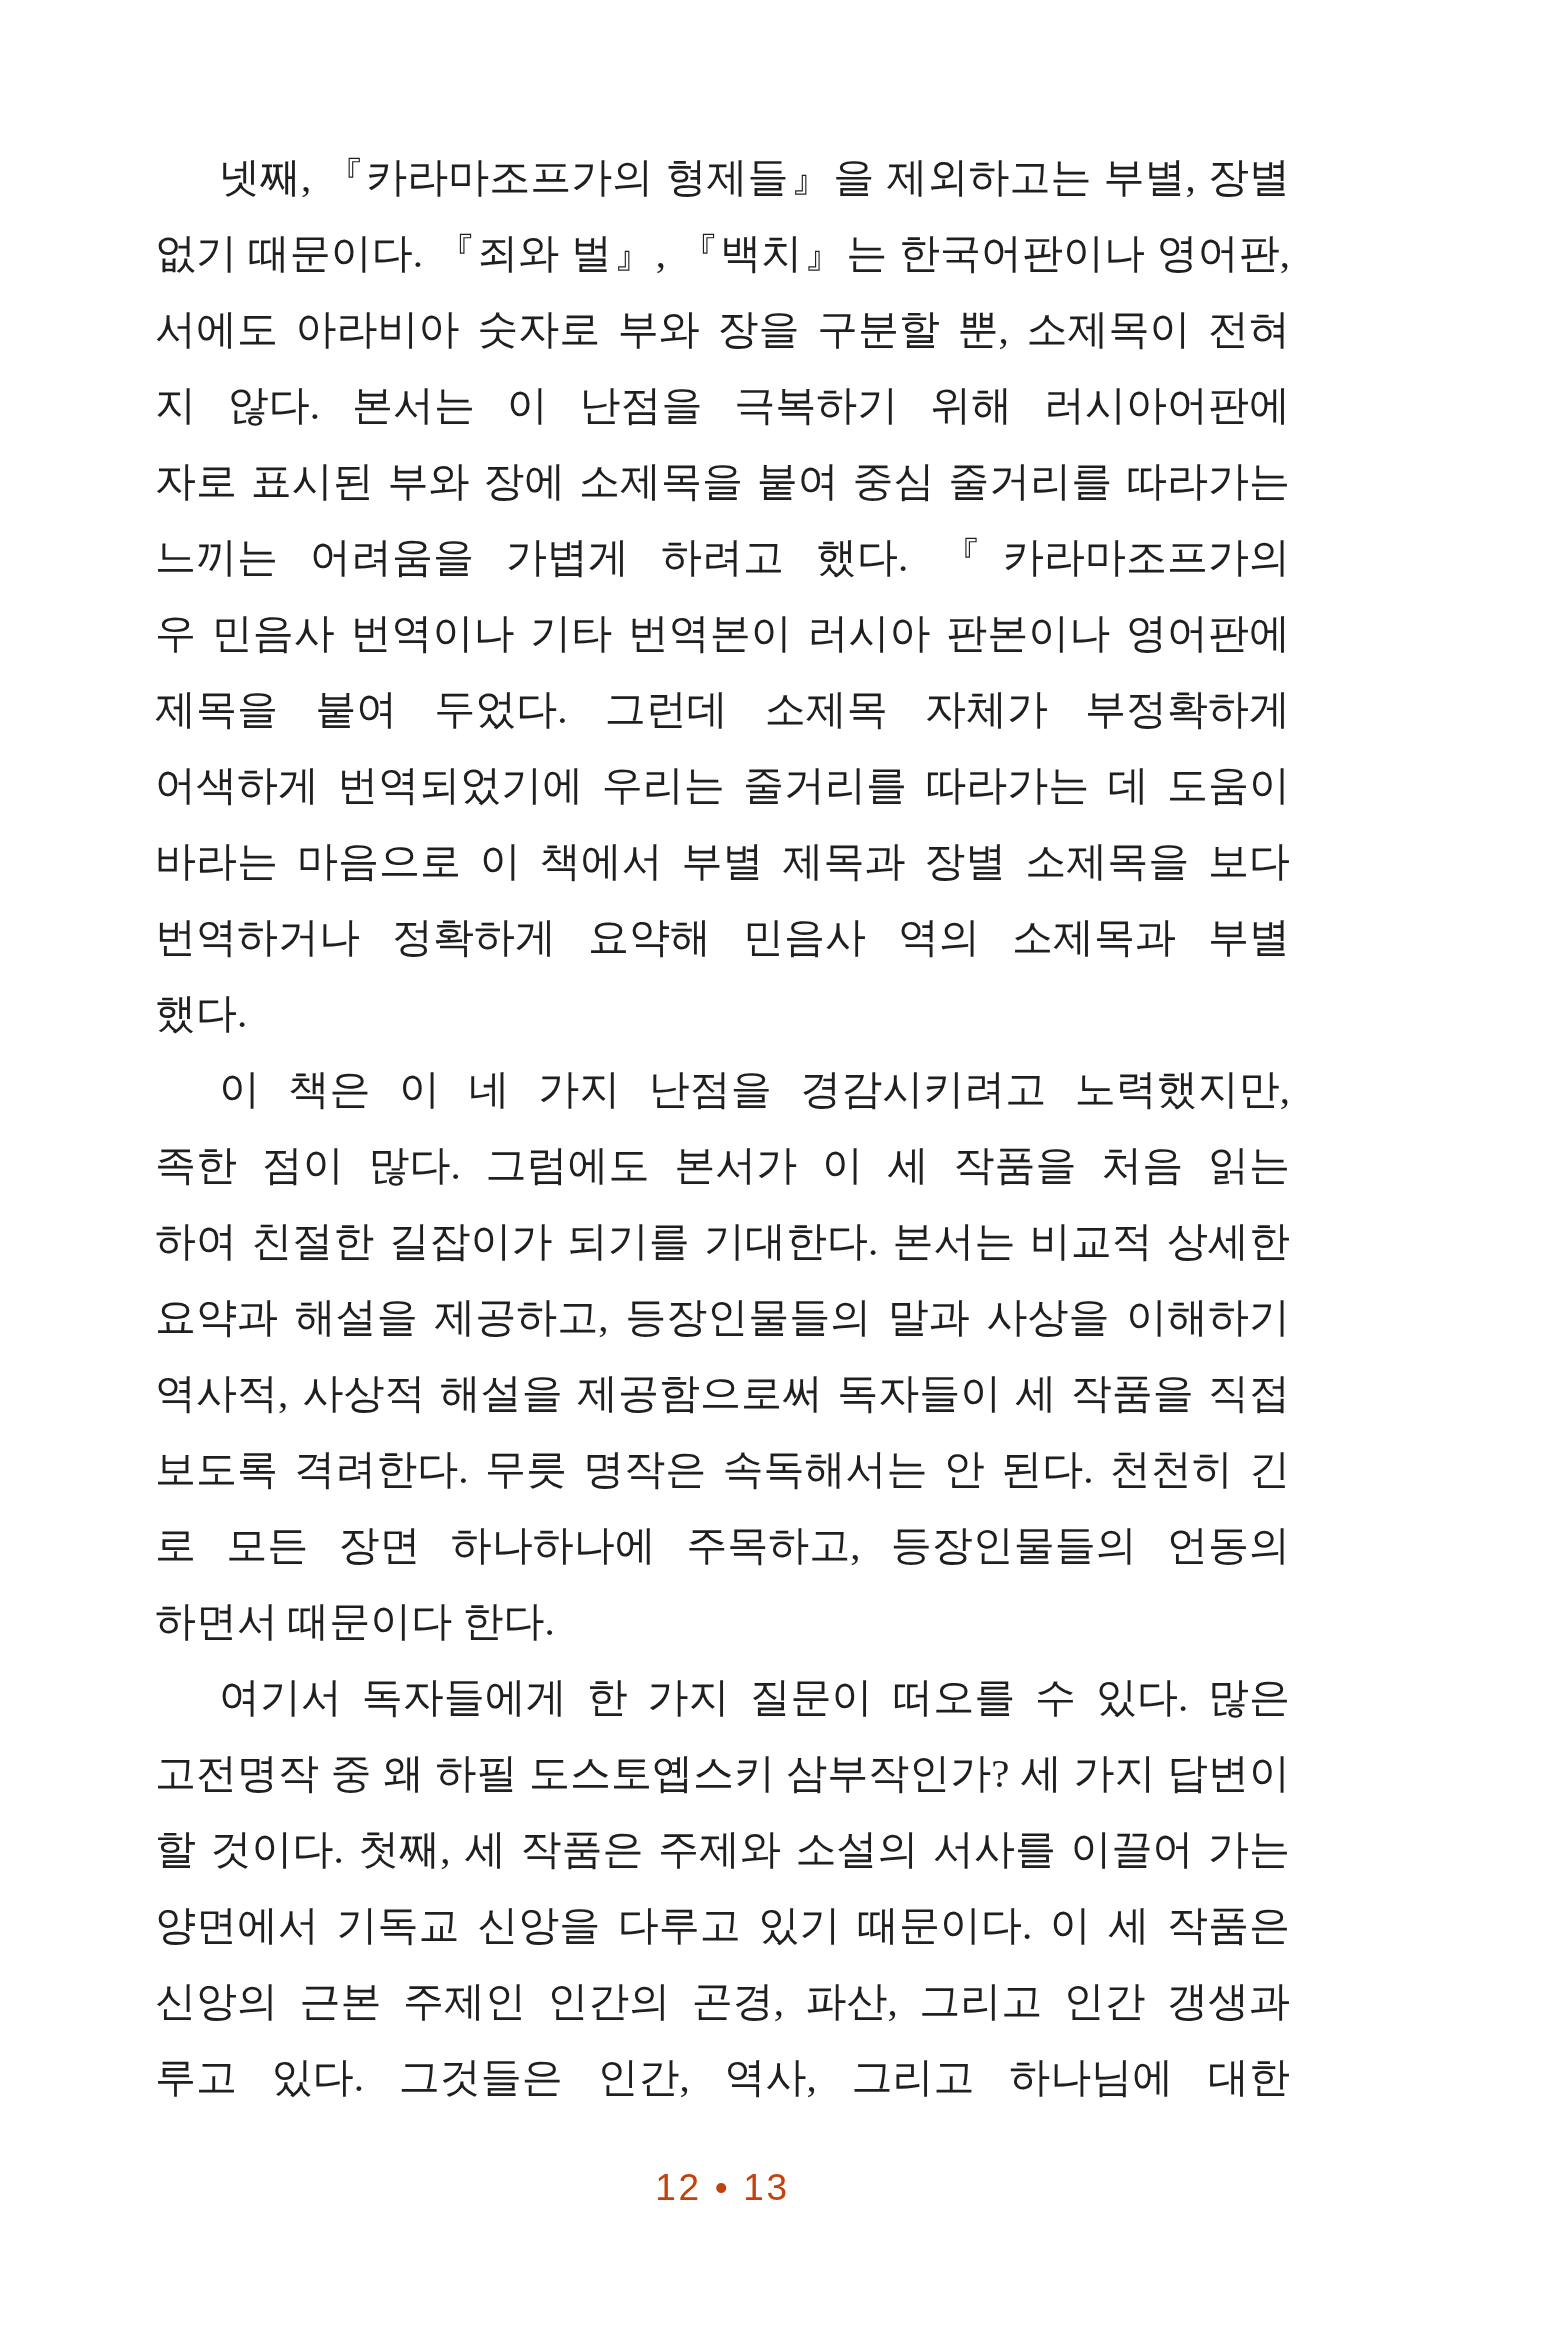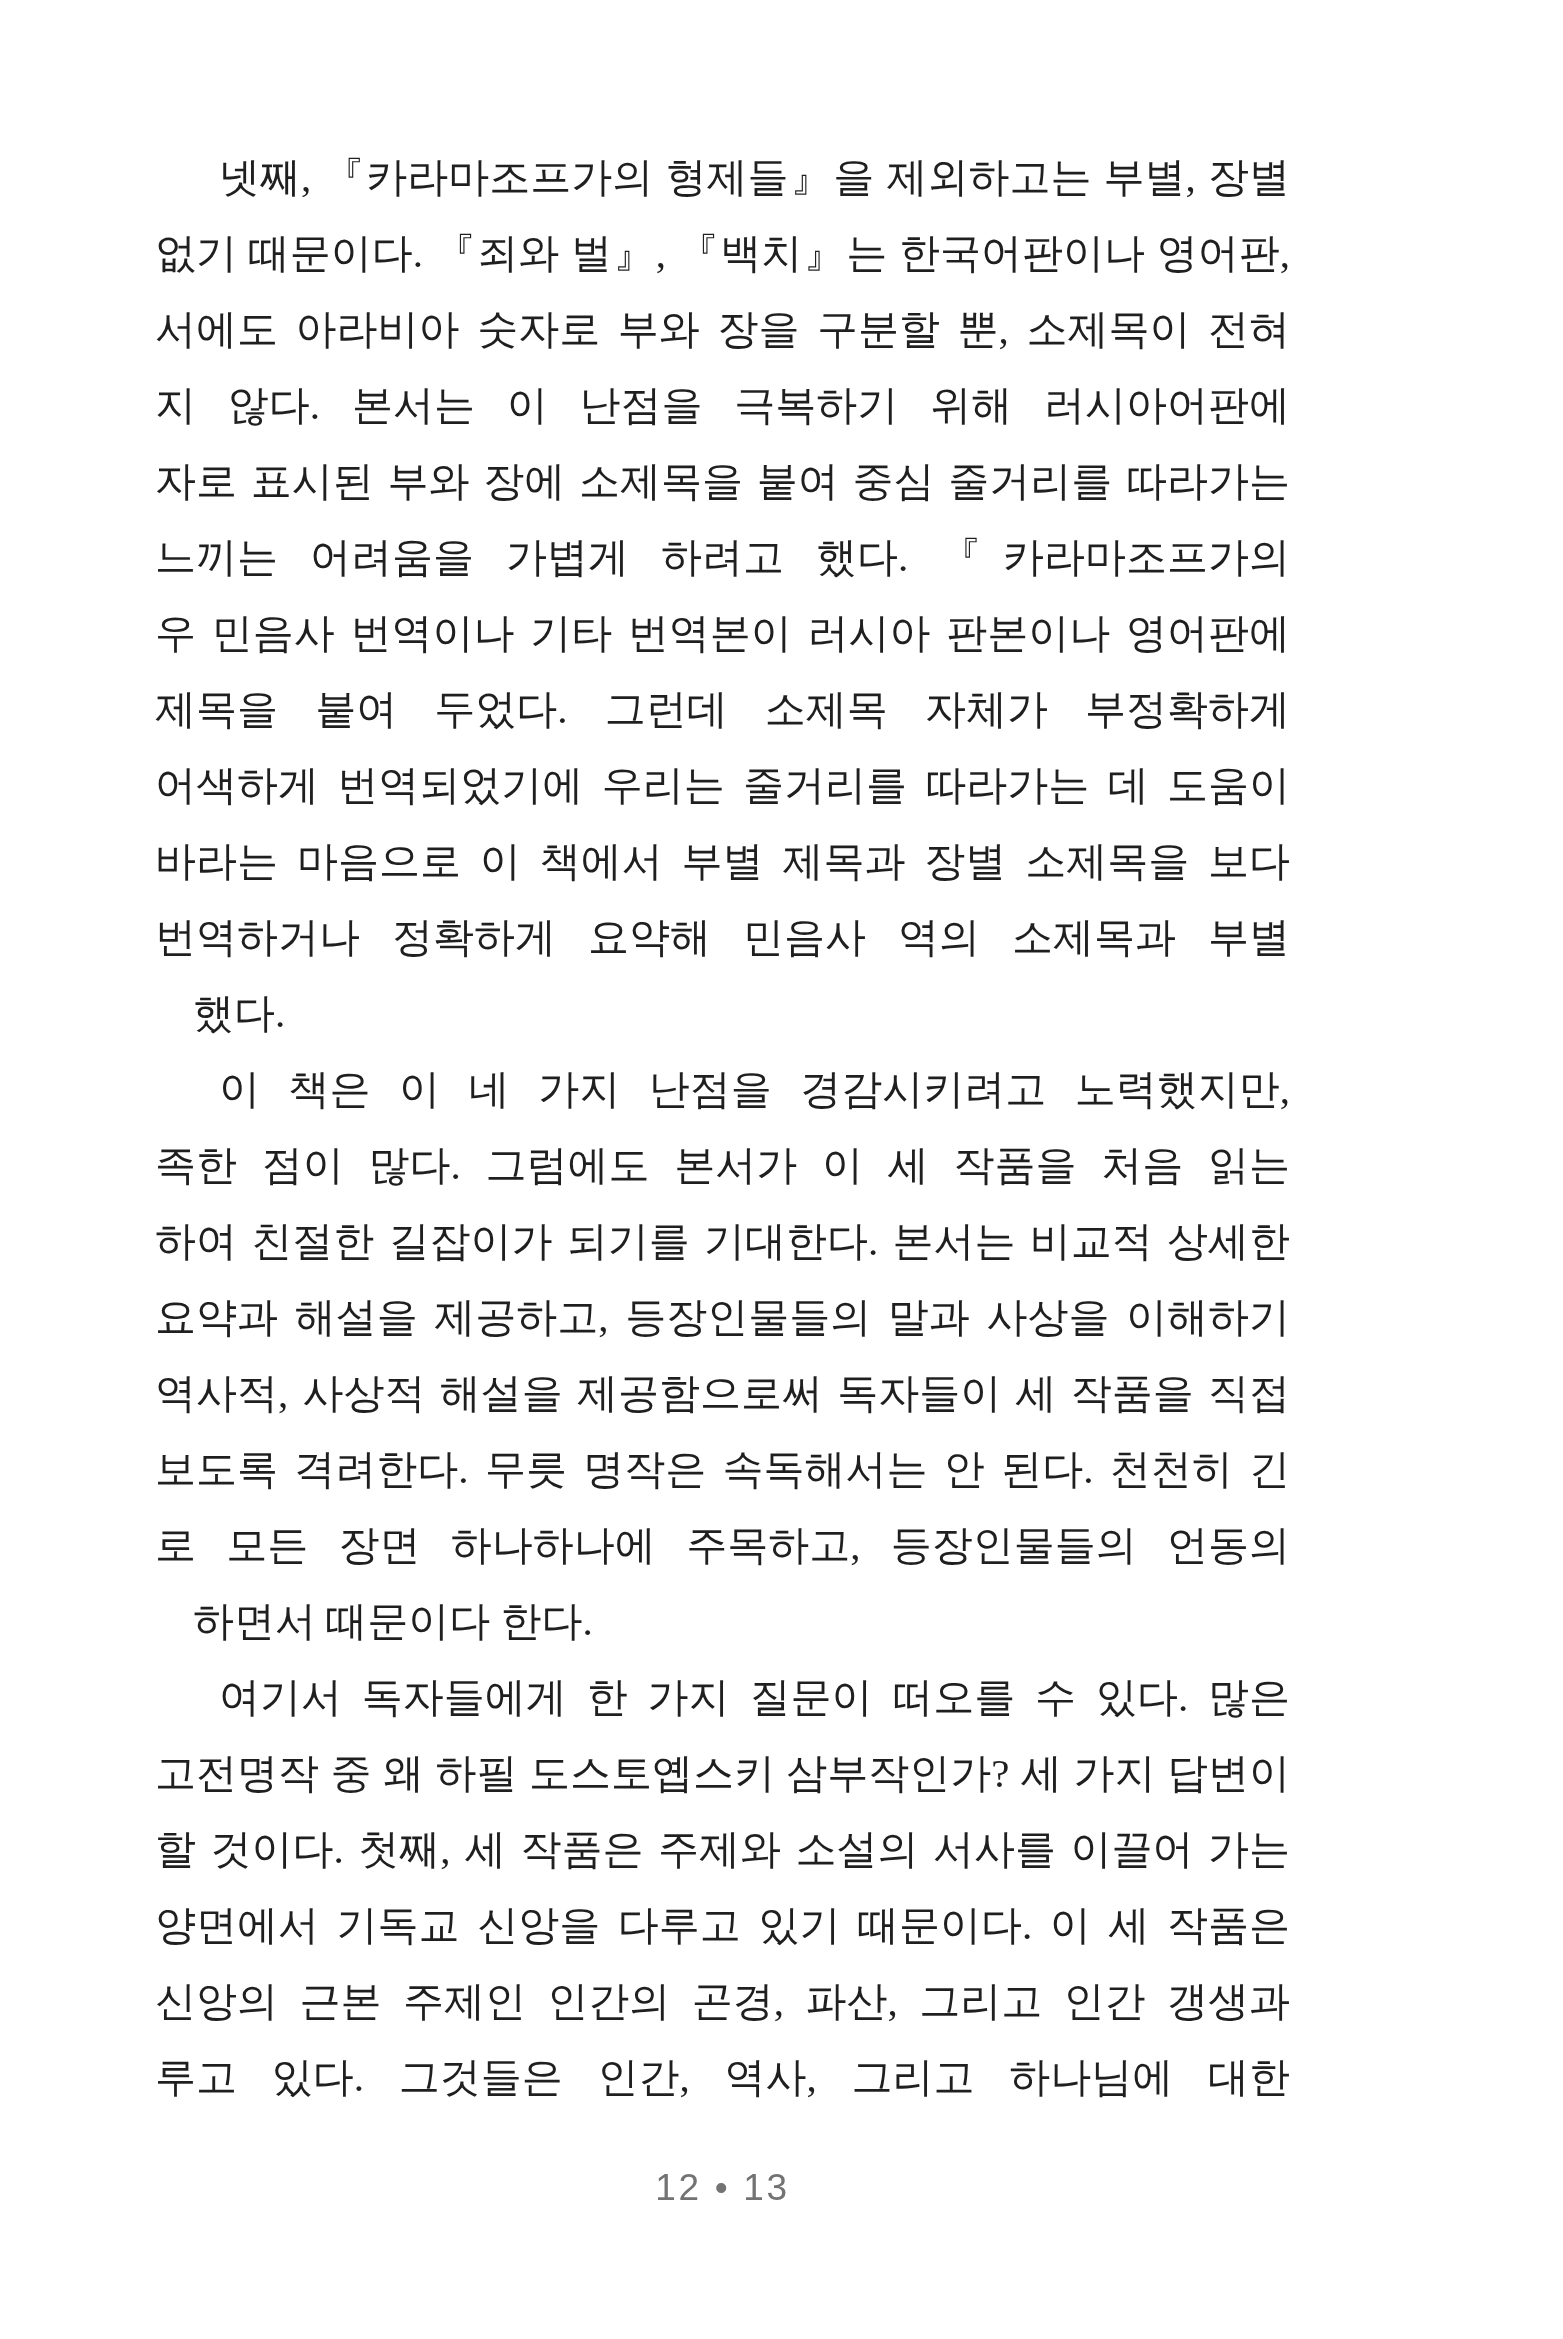--- a/index.html
+++ b/index.html
@@ -35,32 +35,31 @@
     text-align-last: justify;
     word-break: keep-all;
     font-weight: 400;
   }
   .line.indent {
     text-indent: 64px;
   }
   .line.para-end {
     text-align: right;
     text-align-last: left;
-    margin-left: 38px;
   }
   .footer {
     position: absolute;
     left: 155px;
     top: 2167px;
     width: 1135px;
     text-align: center;
     font-family: "Liberation Sans", "DejaVu Sans", sans-serif;
     font-size: 37px;
     letter-spacing: 2.7px;
-    color: #737373;
+    color: #c2410c;
   }
 </style>
 </head>
 <body style="background: rgb(255, 255, 255);">
 
 <div class="page">
   <main class="text-block" id="lines-container" style="color: rgb(31, 31, 31);">
       <div class="line indent">넷째, 『카라마조프가의 형제들』을 제외하고는 부별, 장별 제목이</div>
       <div class="line">없기 때문이다. 『죄와 벌』, 『백치』는 한국어판이나 영어판, 러시아 원</div>
       <div class="line">서에도 아라비아 숫자로 부와 장을 구분할 뿐, 소제목이 전혀 붙어 있</div>

